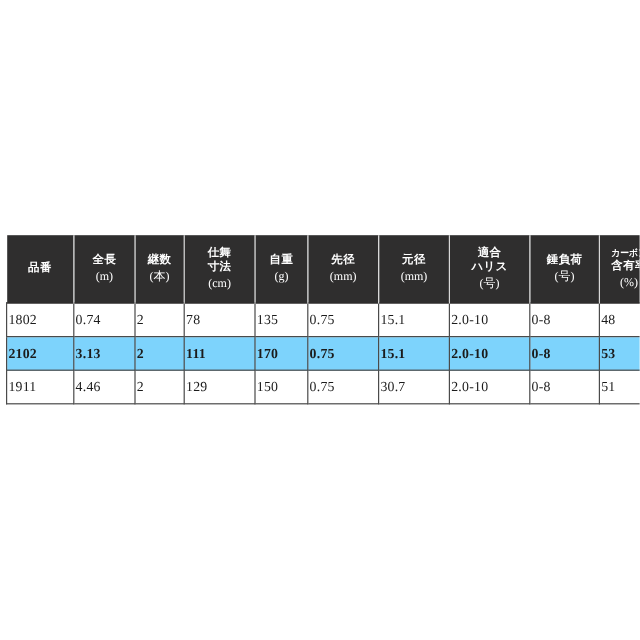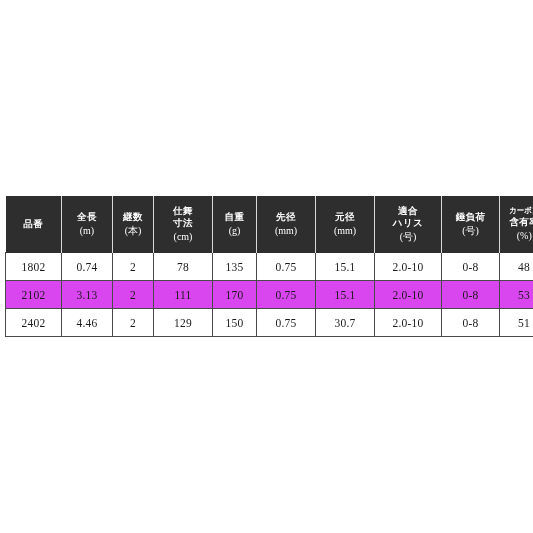--- a/index.html
+++ b/index.html
@@ -65,29 +65,30 @@
     font-size: 10px;
     font-weight: normal;
     letter-spacing: 0px;
   }
 
   
   table.spec tbody td {
     height: 25px;
     font-size: 11.5px;
     color: #1b1b1b;
-    text-align: center;
+    text-align: left;
     vertical-align: middle;
     border: 1px solid #4a4a4a;
     background: #ffffff;
     letter-spacing: 0.2px;
     white-space: nowrap;
   }
   table.spec tbody tr.alt td {
-    background: #d946ef;
+    background: #7dd3fc;
+    font-weight: bold;
   }
   table.spec tbody tr:first-child td {
     border-top: 1px solid #2f2e2e;
   }
 </style>
 </head>
 <body>
 
 <div id="spec-wrap">
   <table class="spec">
@@ -168,21 +169,21 @@
           <td>2</td>
           <td>111</td>
           <td>170</td>
           <td>0.75</td>
           <td>15.1</td>
           <td>2.0-10</td>
           <td>0-8</td>
           <td>53</td>
         </tr>
         <tr>
-          <td>2402</td>
+          <td>1911</td>
           <td>4.46</td>
           <td>2</td>
           <td>129</td>
           <td>150</td>
           <td>0.75</td>
           <td>30.7</td>
           <td>2.0-10</td>
           <td>0-8</td>
           <td>51</td>
         </tr>

